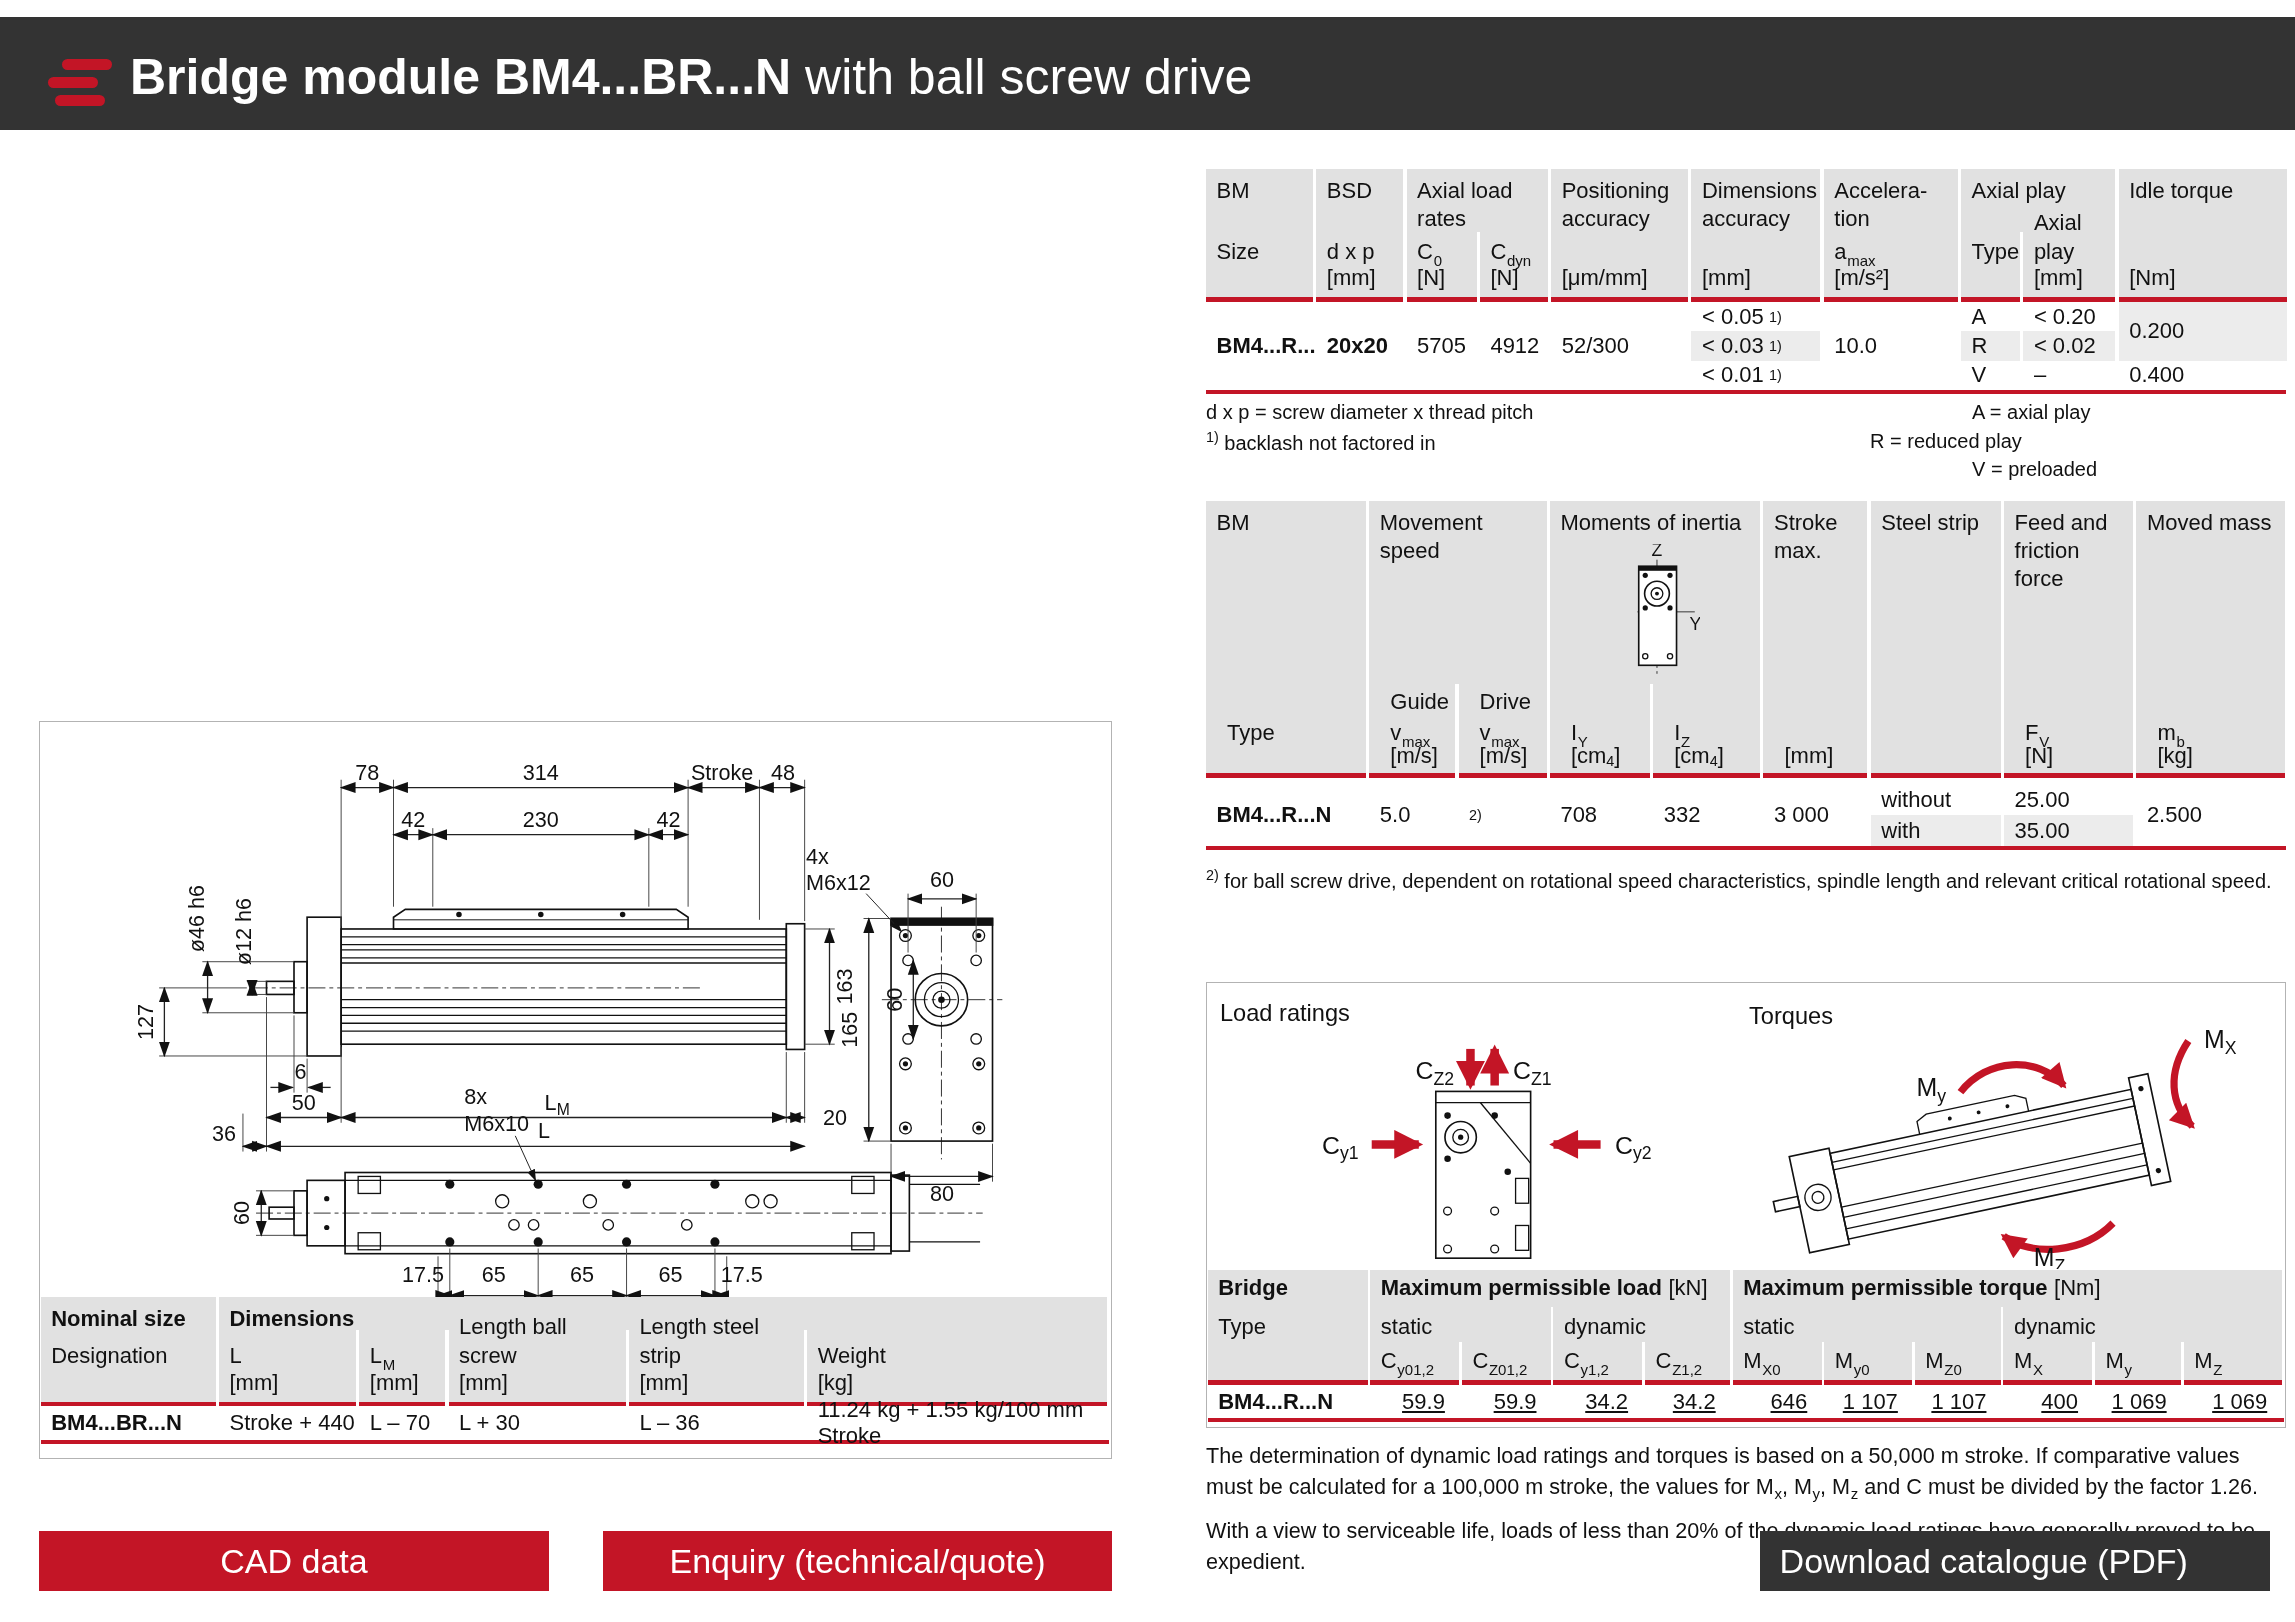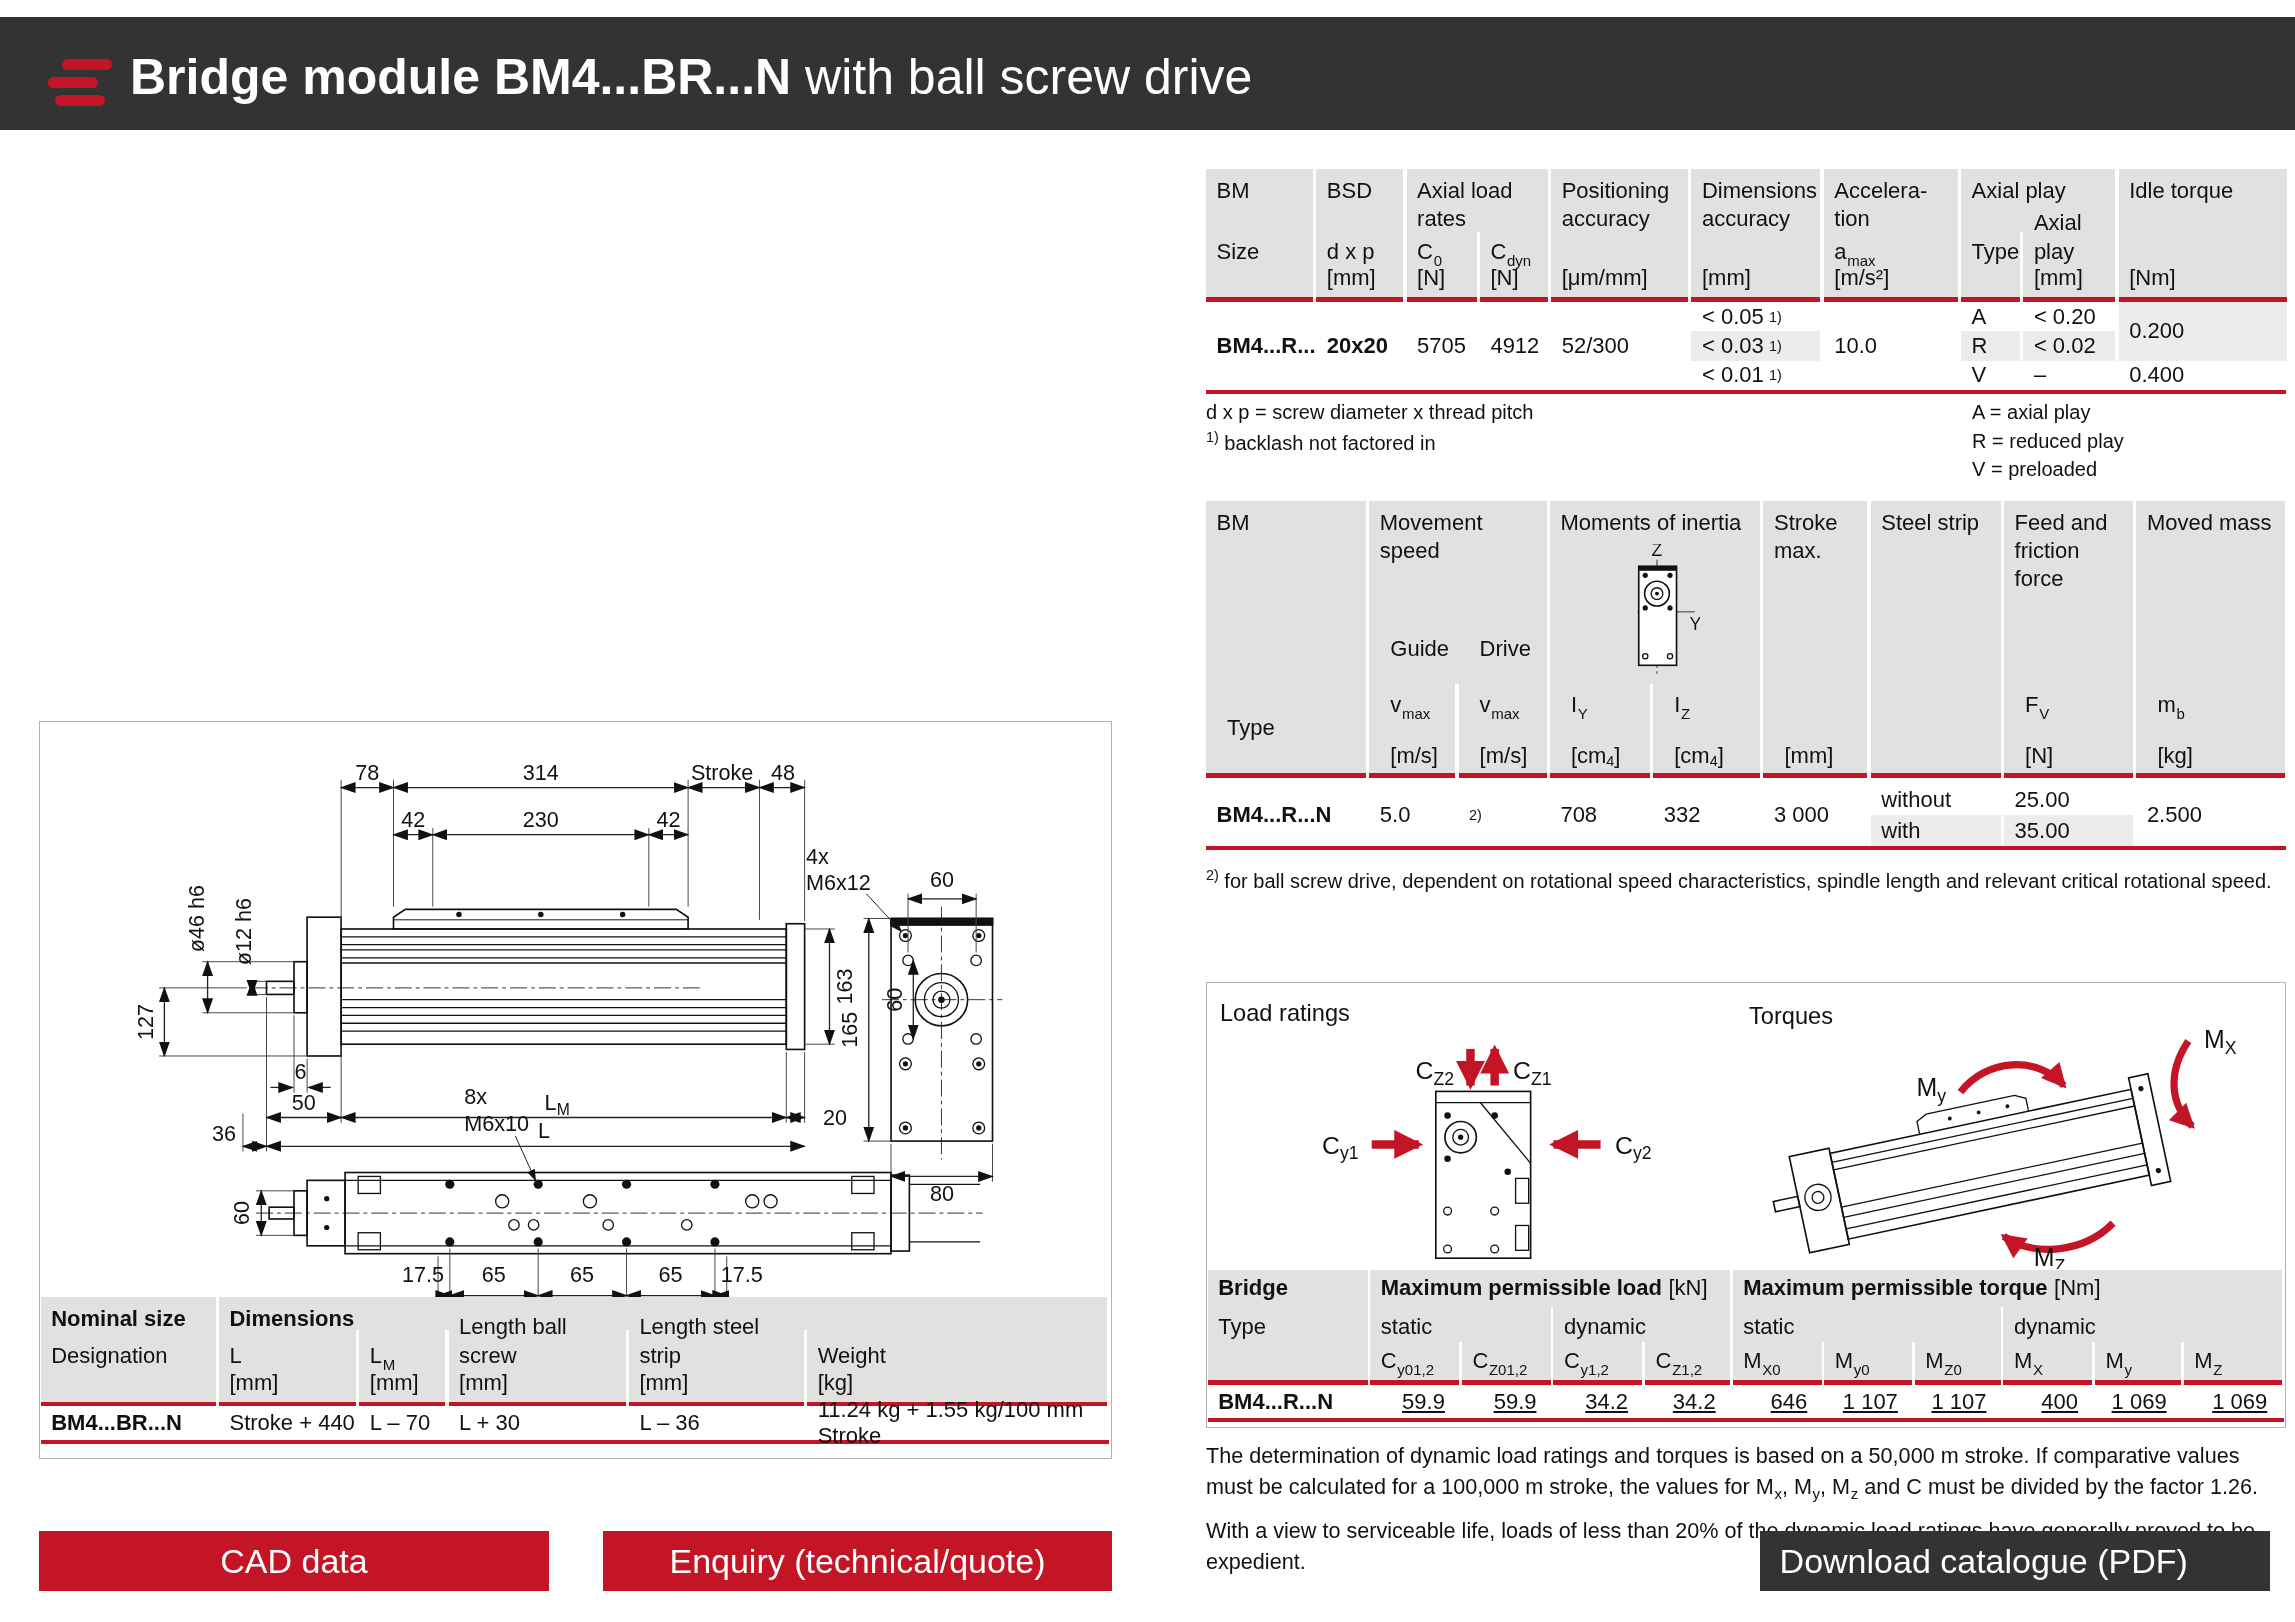--- a/index.html
+++ b/index.html
@@ -33,21 +33,21 @@
 
   #t1-head{display:grid; grid-template-columns:107px 87px 70px 68px 137px 129px 134px 59px 92px 168px;
            grid-template-rows:63px 35px 35px; column-gap:3.3px; left:1206px; top:169px;}
   #t1-body{display:grid; grid-template-columns:107px 87px 70px 68px 137px 129px 134px 59px 92px 168px;
            grid-template-rows:29.4px 29.4px 29.4px; column-gap:3.3px; left:1206px; top:302px;
            border-bottom:4.6px solid var(--red); width:1080px;}
 
   #t2-head{display:grid; grid-template-columns:160px 86px 88px 100px 107px 104px 130px 129px 149px;
            grid-template-rows:183px 94px; column-gap:3.3px; left:1206px; top:501px;}
   .h2b{display:flex; flex-direction:column; justify-content:flex-end; border-bottom:5.9px solid var(--red);}
-  .h2b .ln{display:flex; align-items:flex-end; padding-left:10.5px; font-size:22px;margin-top:28px;}
+  .h2b .ln{display:flex; align-items:flex-end; padding-left:10.5px; font-size:22px;}
   .l1{height:30px;} .l2{height:31px;} .l3{height:26px; padding-bottom:2.6px;}
   #t2-body{display:grid; grid-template-columns:160px 86px 88px 100px 107px 104px 130px 129px 149px;
            grid-template-rows:31px 31px; column-gap:3.3px; left:1206px; top:784px;
            border-bottom:4.6px solid var(--red); width:1080px;}
 
   .panel{border:1.3px solid #b3b3b3;}
   #draw-panel{left:39px; top:721px; width:1073px; height:738px;}
   #dims-head{display:grid; grid-template-columns:175px 137px 86px 177px 175px 300px;
              grid-template-rows:33px 41px 36px; column-gap:3.3px; left:0.7px; top:575px; position:absolute;}
   #dims-body{display:grid; grid-template-columns:175px 137px 86px 177px 175px 300px;
@@ -159,21 +159,21 @@
     <div class="bc" style="grid-column:9;grid-row:1">&lt; 0.20</div>
     <div class="bc sh2" style="grid-column:9;grid-row:2">&lt; 0.02</div>
     <div class="bc" style="grid-column:9;grid-row:3">–</div>
     <div class="bc sh2" style="grid-column:10;grid-row:1/3">0.200</div>
     <div class="bc" style="grid-column:10;grid-row:3">0.400</div>
   </div>
 
   <div class="abs fn" style="left:1206px; top:398px;">d x p = screw diameter x thread pitch</div>
   <div class="abs fn" style="left:1206px; top:427px;"><span class="spu">1)</span> <span>backlash not factored in</span></div>
   <div class="abs fn" style="left:1972px; top:398px;">A = axial play</div>
-  <div class="abs fn" style="left:1972px; top:427px;">R = reduced play</div>
+  <div class="abs fn" style="left:1870px; top:427px;">R = reduced play</div>
   <div class="abs fn" style="left:1972px; top:455px;">V = preloaded</div>
 
   <div class="abs" id="t2-head">
     <div class="hc hn" style="grid-column:1;grid-row:1">BM</div>
     <div class="hc hn" style="grid-column:2/4;grid-row:1">Movement speed</div>
     <div class="hc hn" style="grid-column:4/6;grid-row:1; position:relative;">
       <span>Moments of inertia</span>
       <svg class="abs" style="left:77px; top:43px;font-size:34px" width="73" height="137" viewBox="0 0 112 210">
         <text x="46" y="18" text-anchor="middle" font-size="27">Z</text>
         <line x1="46" y1="24" x2="46" y2="200" stroke="#333" stroke-width="1.5" stroke-dasharray="16 5 4 5"></line>

